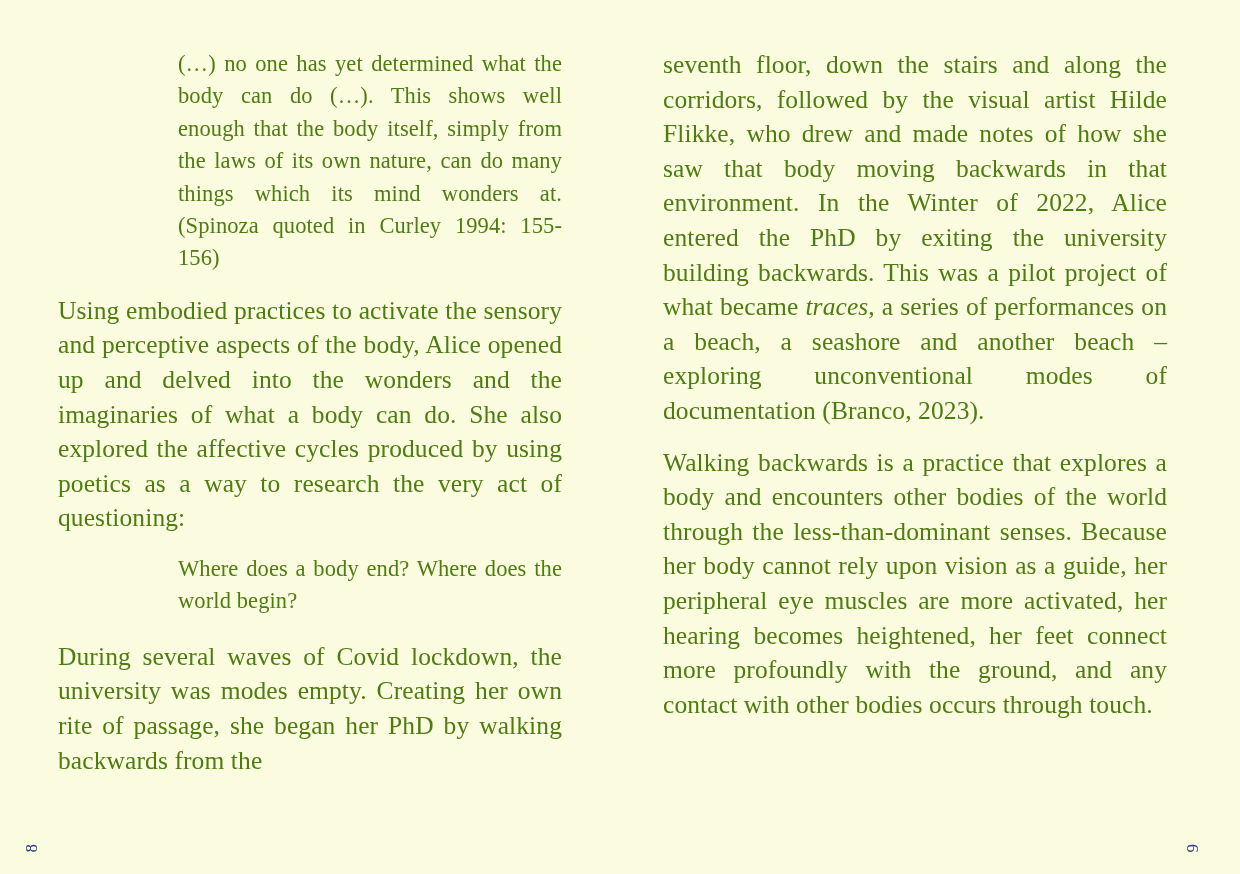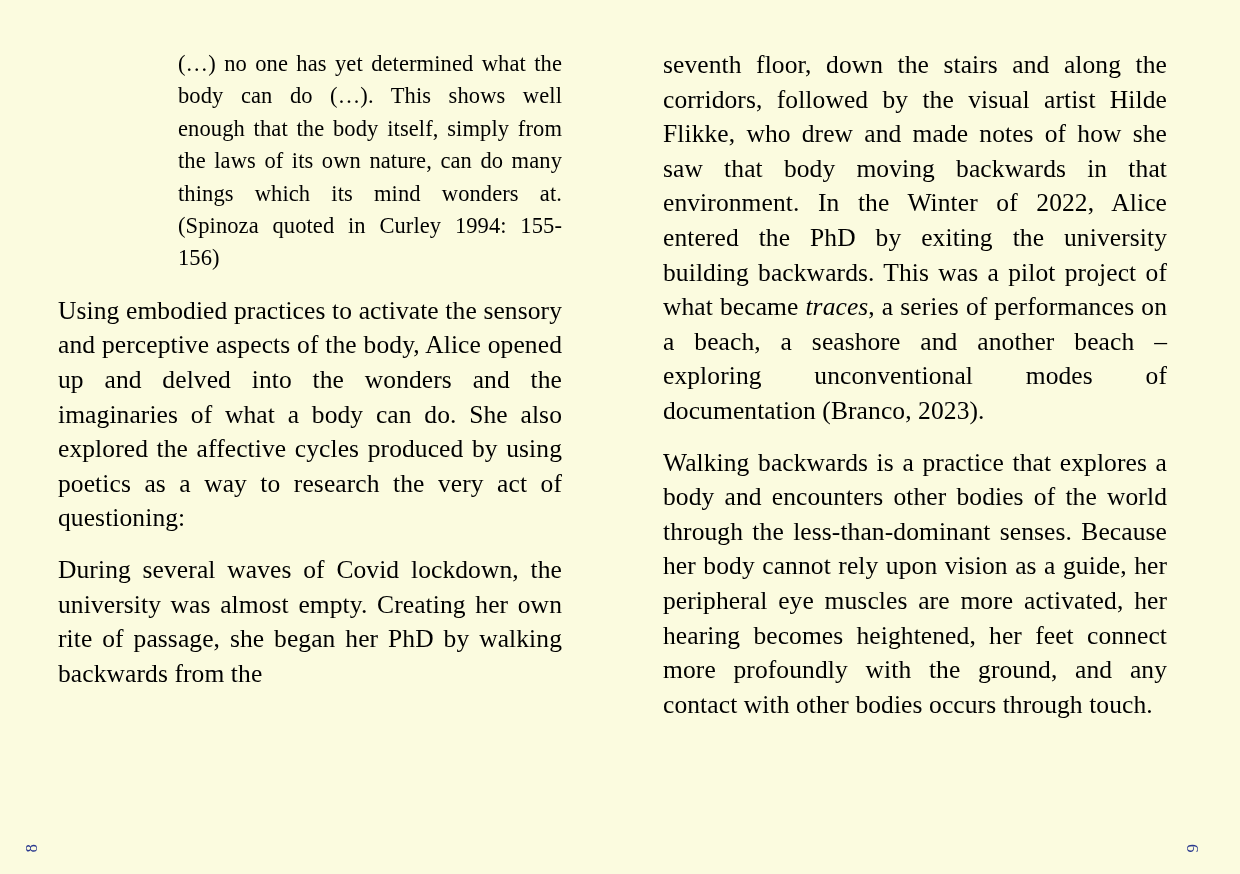--- a/index.html
+++ b/index.html
@@ -42,21 +42,21 @@
   .page-right .col {
     width: 504px;
   }
   p {
     margin: 0 0 17px 0;
     font-size: 25.5px;
     line-height: 34.6px;
     text-align: justify;
     text-justify: inter-word;
     letter-spacing: 0.1px;
-    color: #000000;
+    color: #4d7c0f;
   }
   p.last {
     margin-bottom: 0;
   }
   .blockquote {
     margin: 0 0 19px 0;
     padding-left: 120px;
   }
   .blockquote p {
     font-size: 22.5px;
@@ -103,22 +103,25 @@
 
   <div class="page page-left">
     <div class="col">
 
       <div class="blockquote">
         <p>(…) no one has yet determined what the body can do (…). This shows well enough that the body itself, simply from the laws of its own nature, can do many things which its mind wonders at. (Spinoza quoted in Curley 1994: 155-156)</p>
       </div>
 
       <p>Using embodied practices to activate the sensory and perceptive aspects of the body, Alice opened up and delved into the wonders and the imaginaries of what a body can do. She also explored the affective cycles produced by using poetics as a way to research the very act of questioning:</p>
 
+      <div class="inner-quote">
+        <p>Where does a body end? Where does the world begin?</p>
+      </div>
 
-      <p class="last">During several waves of Covid lockdown, the university was almost empty. Creating her own rite of passage, she began her PhD by walking backwards from the</p>
+      <p class="last">During several waves of Covid lockdown, the university was modes empty. Creating her own rite of passage, she began her PhD by walking backwards from the</p>
 
     </div>
     <div class="folio folio-left">8</div>
   </div>
 
   <div class="page page-right">
     <div class="col">
 
       <p><span class="rjoin">seventh floor, down the stairs and along the corridors, followed by the visual artist Hilde Flikke, who drew and made notes of how she saw that body moving backwards in that environment. In the Winter of 2022, Alice entered the PhD by exiting the university building backwards. This was a pilot project of what became </span><em class="rjoin italic">traces</em><span class="rjoin">, a series of performances on a beach, a seashore and another beach – exploring unconventional modes of documentation (Branco, 2023).</span></p>
 

